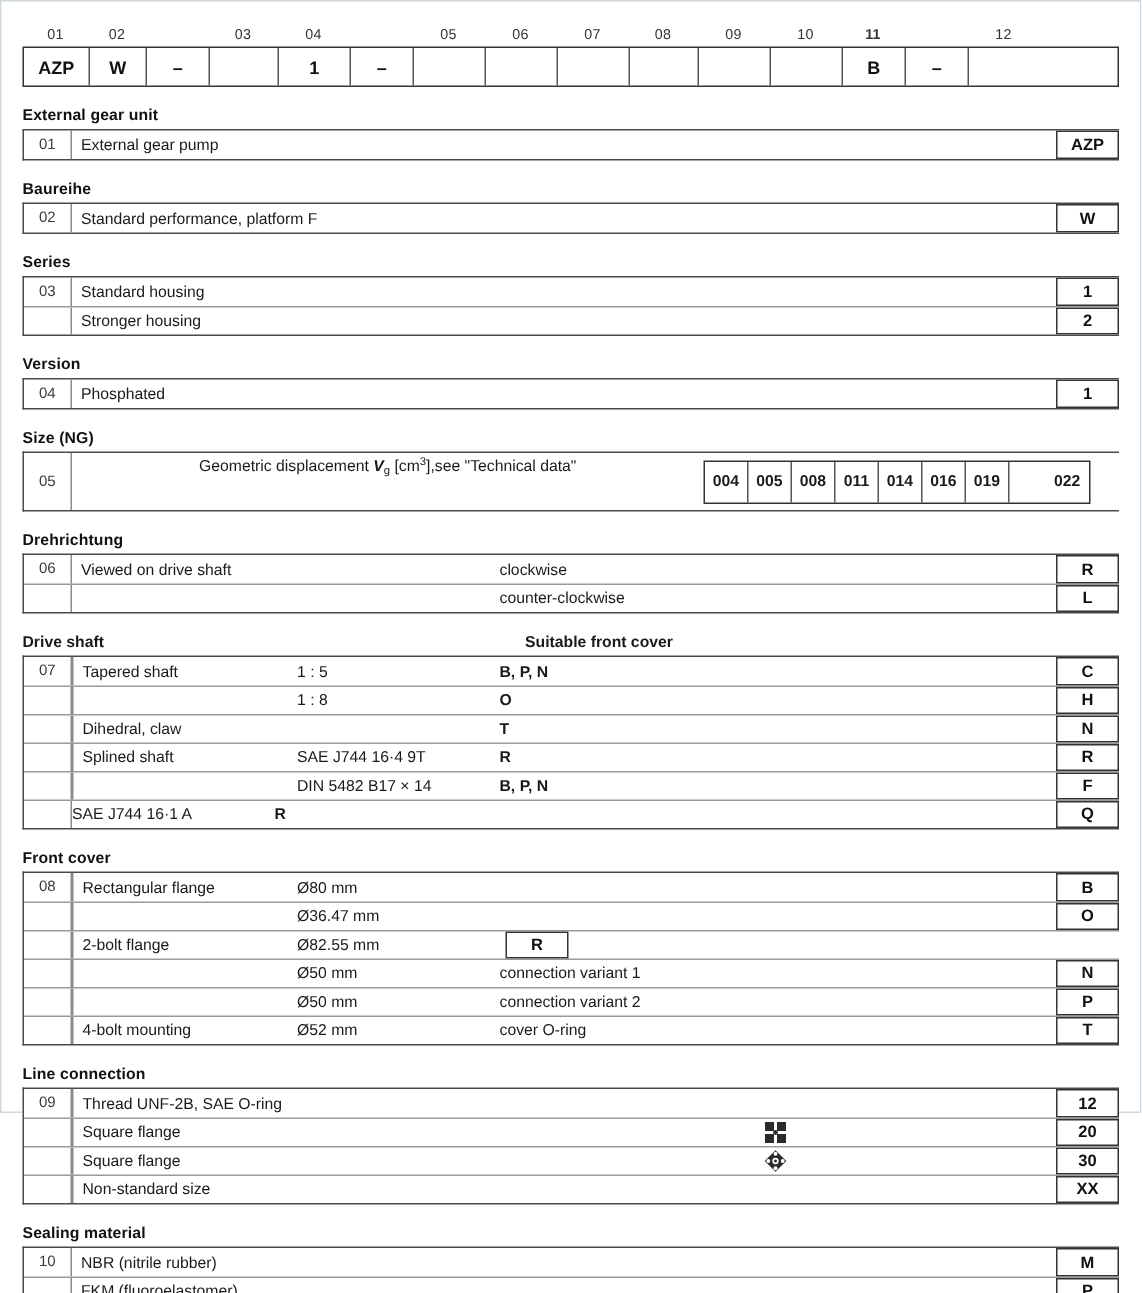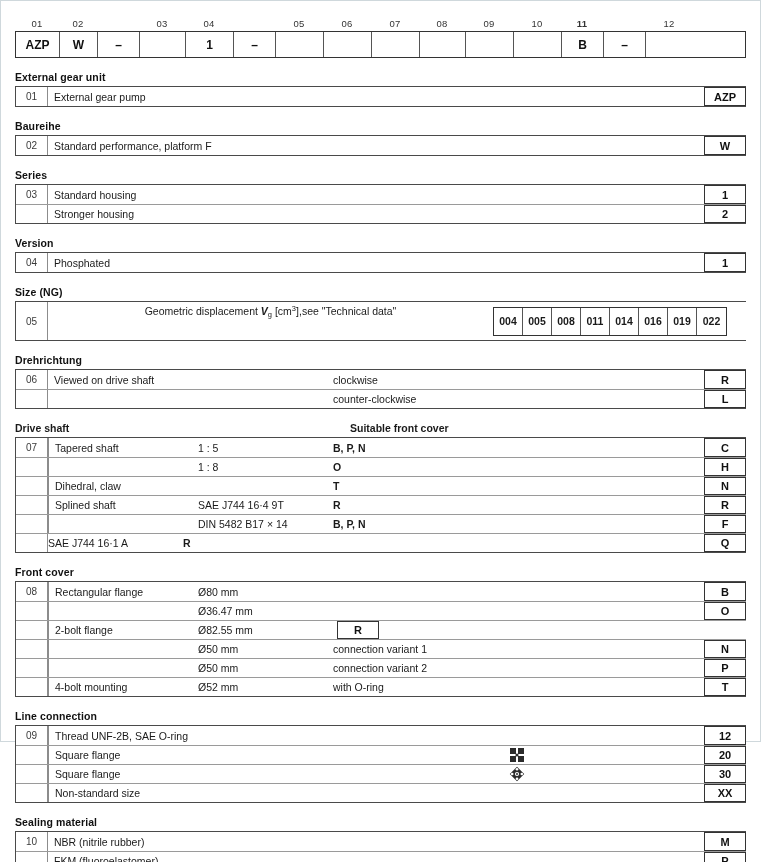--- a/index.html
+++ b/index.html
@@ -135,21 +135,21 @@
     margin-left: 6px;
     margin-right: 19px;
     height: 29px;
   }
   .size-strip .sz {
     width: 29px;
     border-right: 1.4px solid #555;
     display:flex; align-items:center; justify-content:center;
     font-size: 10.5px; font-weight: bold;
   }
-  .size-strip .sz:last-child { border-right: none; }
+  .size-strip .sz:last-child { border-right: none; margin-left: 24px; }
   .heads { display:flex; margin-bottom:3px; }
   .heads .h1 { flex: 0 0 335px; font-size:10.5px; font-weight:bold; }
   .heads .h2 { flex: 1 1 auto; font-size:10.5px; font-weight:bold; }
 
   sub { font-size: 7.5px; vertical-align: baseline; position: relative; top: 2px; }
   sup { font-size: 7.5px; vertical-align: baseline; position: relative; top: -4px; }
   .ital { font-style: italic; font-weight: bold; }
 </style>
 </head>
 <body>
@@ -367,21 +367,21 @@
           <div class="c-no blank"></div>
           <div class="col-a grouprule"></div>
           <div class="col-b">Ø50 mm</div>
           <div class="col-mid">connection variant 2</div>
           <div class="c-code">P</div>
         </div>
         <div class="row">
           <div class="c-no blank"></div>
           <div class="col-a grouprule">4-bolt mounting</div>
           <div class="col-b">Ø52 mm</div>
-          <div class="col-mid">with O-ring</div>
+          <div class="col-mid">cover O-ring</div>
           <div class="c-code">T</div>
         </div>
       </div>
   </div>
 
   <div class="section">
     <div class="sec-title">Line connection</div>
     <div class="sec-table" id="line-conn-table">
         <div class="row">
           <div class="c-no">09</div>

